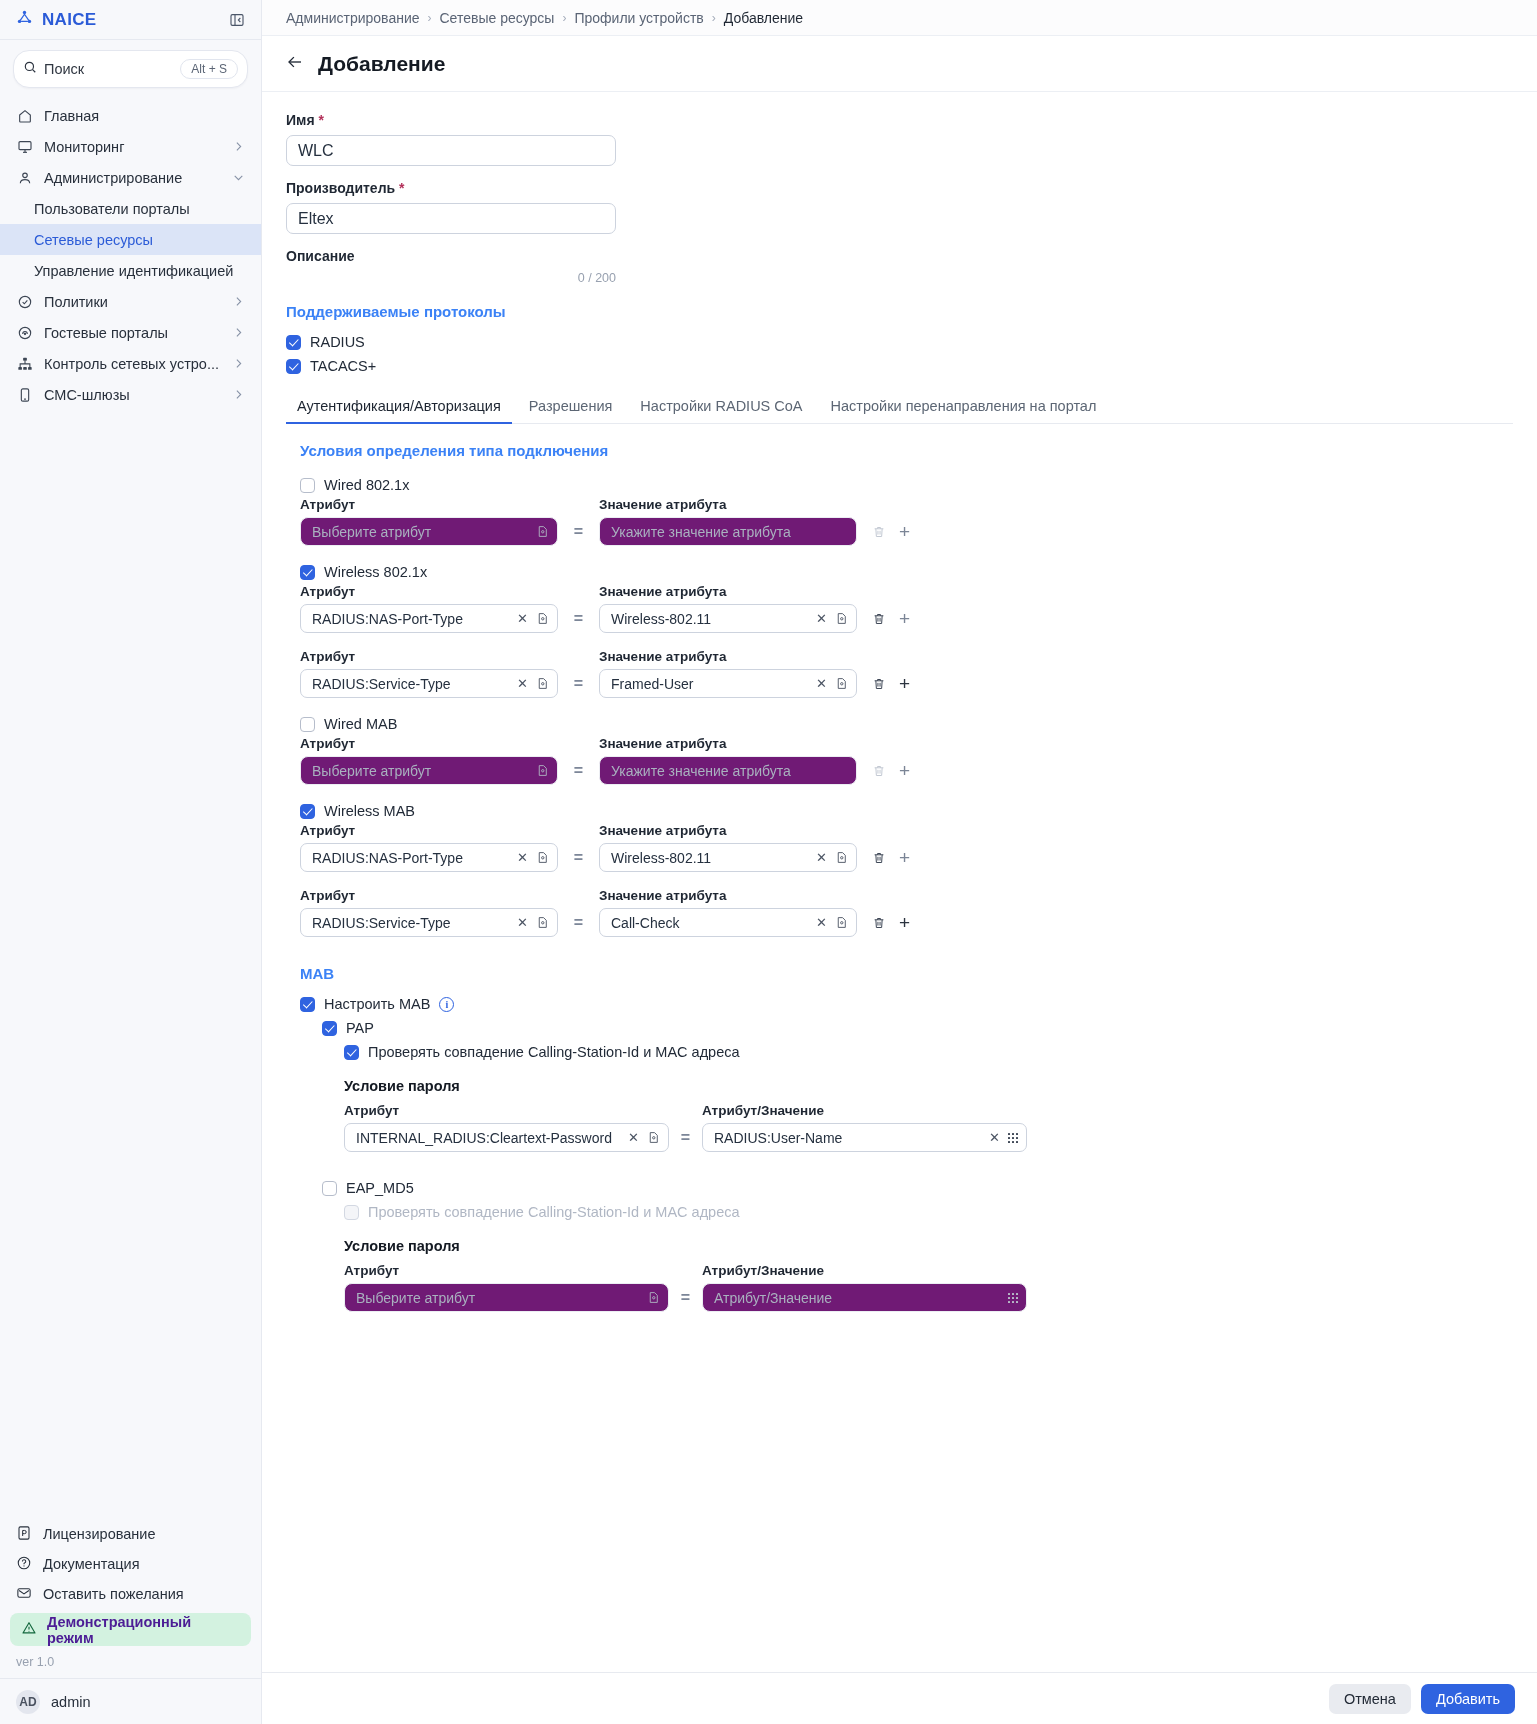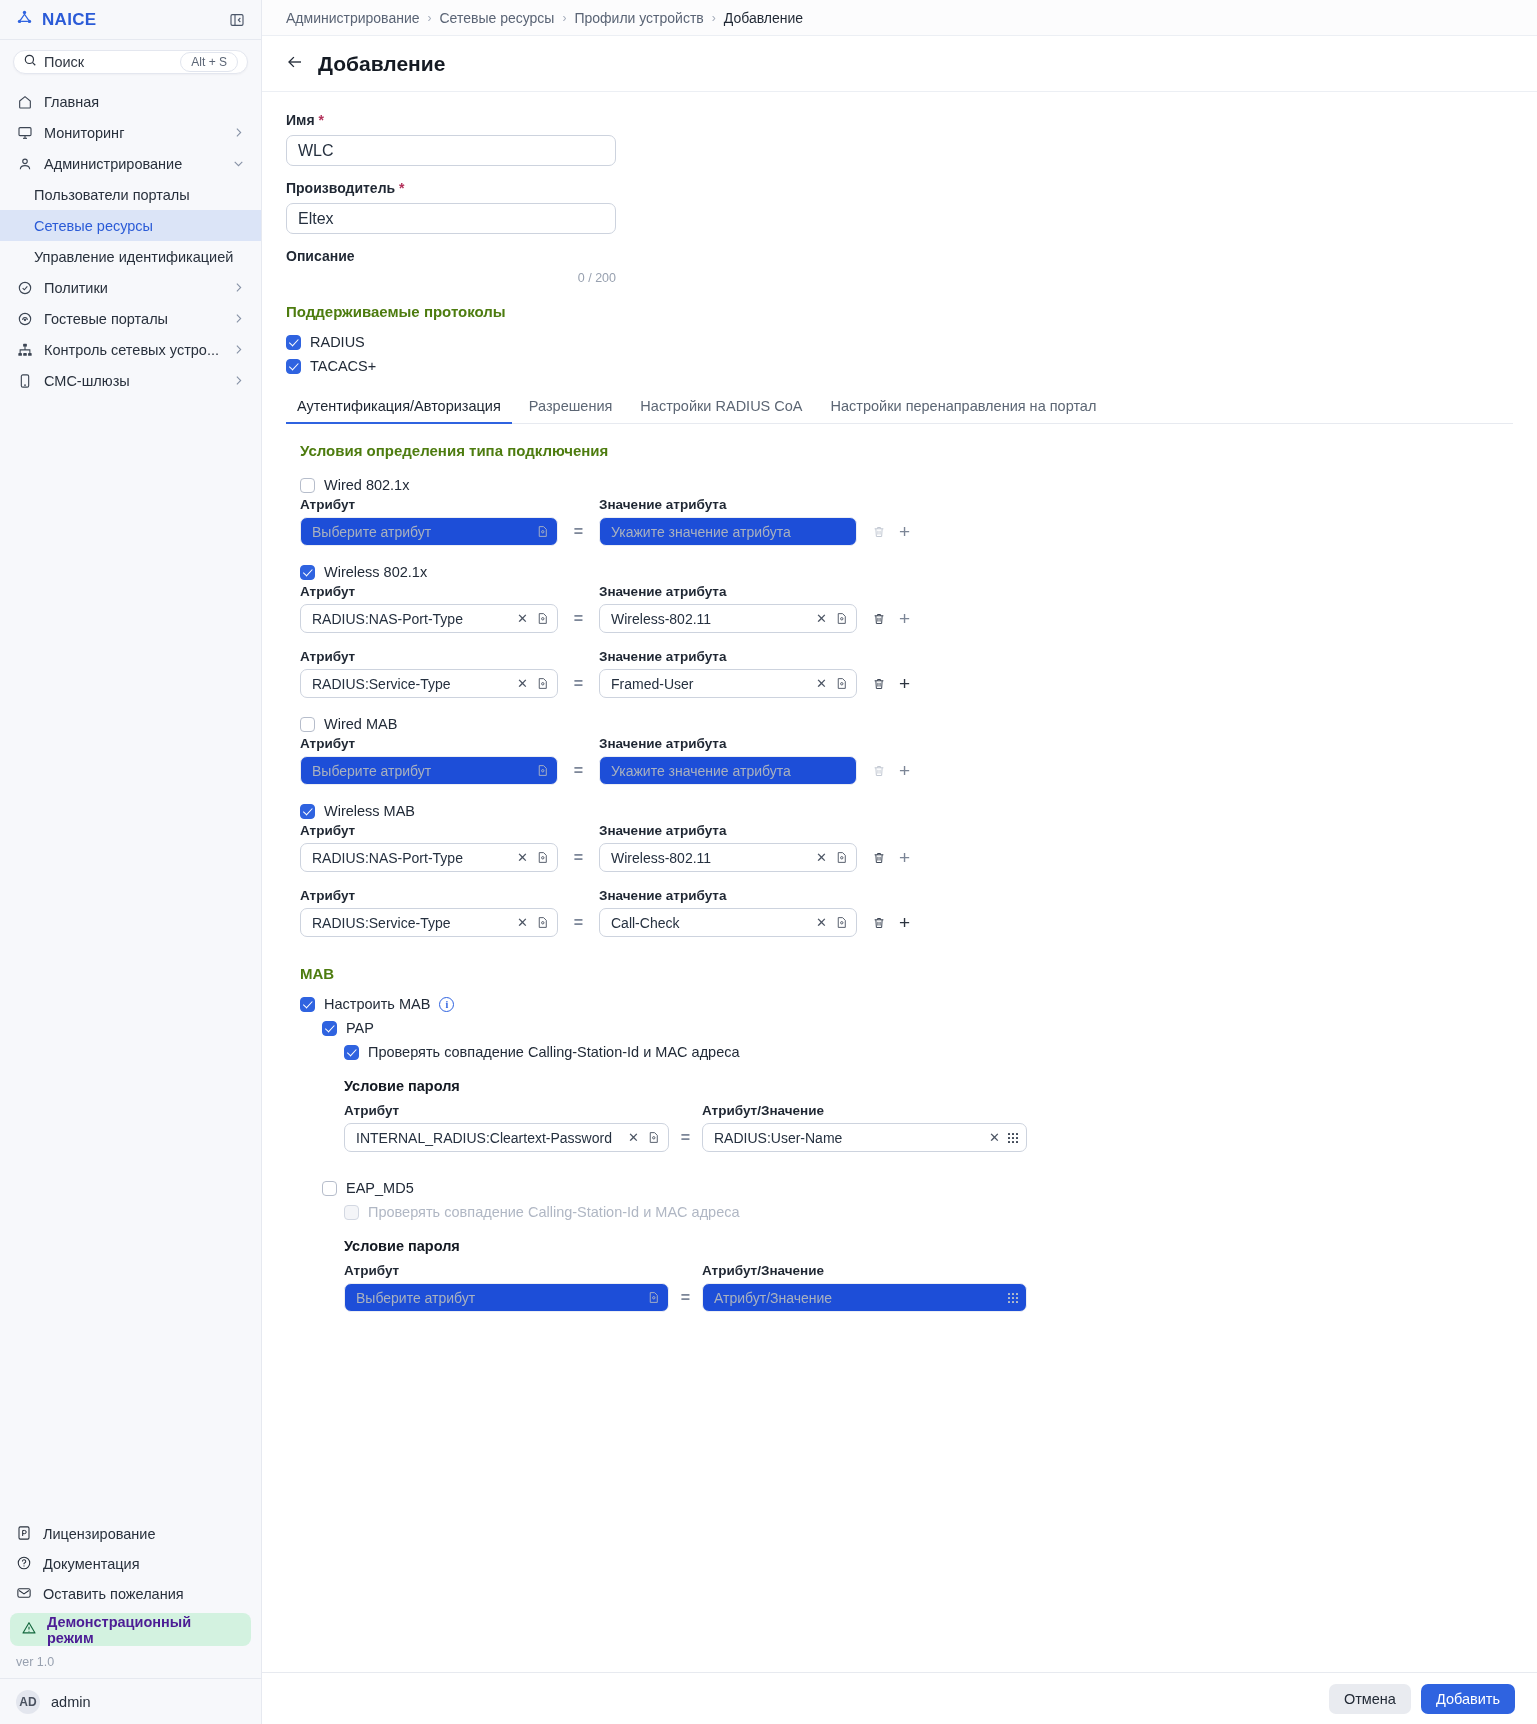--- a/index.html
+++ b/index.html
@@ -24,21 +24,21 @@
   .sb-brand {
     height: 40px; display: flex; align-items: center;
     padding: 0 16px; gap: 9px;
     border-bottom: 1px solid #e6e9f0;
   }
   .brand-name { color: #2b5bd7; font-size: 17px; font-weight: 700; letter-spacing: .3px; }
   .brand-collapse { margin-left: auto; color: #4a5568; display: flex; }
 
   .sb-search-wrap { padding: 10px 13px 6px 13px; }
   .sb-search {
-    height: 24px; background: #ffffff; border: 1px solid #e4e7ef;
+    height: 38px; background: #ffffff; border: 1px solid #e4e7ef;
     border-radius: 16px; display: flex; align-items: center;
     padding: 0 9px; gap: 7px;
     box-shadow: 0 1px 2px rgba(16,24,40,.04);
     justify-content: center;
   }
   .sb-search .ph { color: #303742; font-size: 14.5px; flex: 1; }
   .kbd {
     font-size: 12px; color: #5b6575; border: 1px solid #e1e5ee;
     border-radius: 12px; padding: 2px 10px; background: #fff;
   }
@@ -117,21 +117,21 @@
   .txt-input::placeholder { color: #a9b1bf; }
   .block { margin-bottom: 14px; }
   .ta {
     width: 330px; height: 84px; border: 1px solid #cdd3de; border-radius: 7px;
     background: #fff; font-size: 14.5px; color: #25303f; padding: 8px 11px;
     resize: none; font-family: inherit; outline: none;
   }
   .ta::placeholder { color: #a9b1bf; }
   .counter { width: 330px; text-align: right; font-size: 12.5px; color: #98a1b0; margin-top: 3px; }
 
-  .sect-title { font-size: 15px; font-weight: 700; color: #4d7c0f; margin: 18px 0 10px 0; }
+  .sect-title { font-size: 15px; font-weight: 700; color: #3b82f6; margin: 18px 0 10px 0; }
 
   
   .cb-row { display: flex; align-items: center; gap: 9px; height: 24px; }
   .cb {
     width: 15px; height: 15px; border-radius: 4px; border: 1.6px solid #b6bdcb;
     background: #fff; display: inline-flex; align-items: center; justify-content: center;
     flex: none; cursor: pointer;
   }
   .cb.on { background: #2f63e0; border-color: #2f63e0; }
   .cb.on::after {
@@ -165,21 +165,21 @@
   .row-labels { display: flex; align-items: flex-end; gap: 0; }
   .lab-attr { width: 258px; font-size: 13.5px; font-weight: 700; color: #1f2733; }
   .lab-eq { width: 41px; }
   .lab-val { width: 258px; font-size: 13.5px; font-weight: 700; color: #1f2733; }
   .row-inputs { display: flex; align-items: center; margin-top: 5px; }
   .sel {
     width: 258px; height: 29px; border: 1px solid #cdd3de; border-radius: 7px;
     background: #fff; display: flex; align-items: center; padding: 0 8px 0 11px;
     font-size: 14px; color: #25303f; gap: 6px;
   }
-  .sel.dis { background: #1d4ed8; border-color: #eceef3; }
+  .sel.dis { background: #701a75; border-color: #eceef3; border-radius: 8px; }
   .sel .val { flex: 1; white-space: nowrap; overflow: hidden; text-overflow: ellipsis; }
   .sel .ph { flex: 1; color: #a9b1bf; }
   .sel .clr { color: #4b5463; font-size: 13px; cursor: pointer; line-height: 1; padding: 0 2px; }
   .sel .endic { display: flex; align-items: center; color: #4b5463; }
   .sel.dis .endic { color: #aeb5c2; }
   .eq { width: 41px; text-align: center; color: #7c8698; font-size: 16px; font-weight: 600; }
   .row-acts { display: flex; align-items: center; gap: 13px; margin-left: 15px; }
   .ibtn { cursor: pointer; display: flex; align-items: center; color: #3b4椒; }
   .ibtn { color: #3c4554; }
   .ibtn.dis { color: #c2c8d2; }

